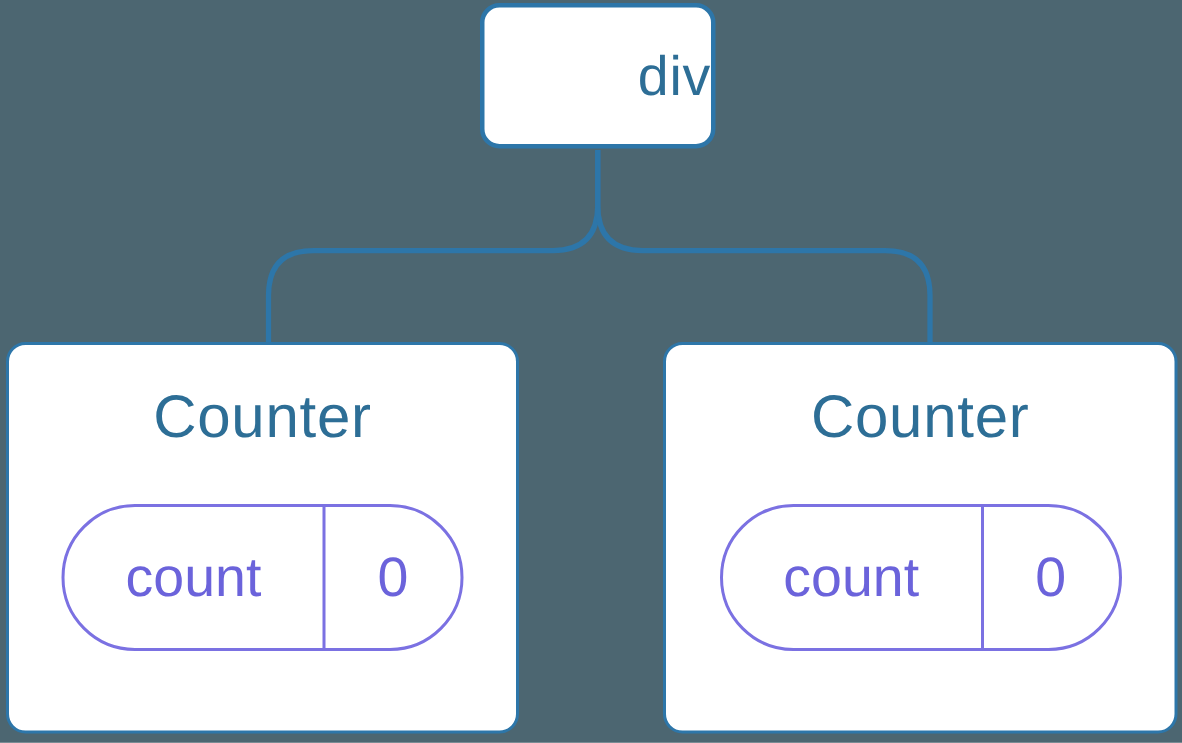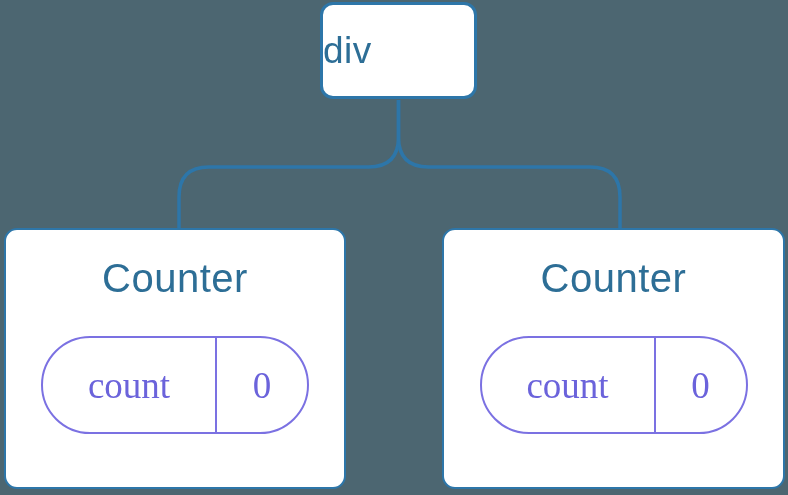--- a/index.html
+++ b/index.html
@@ -38,21 +38,21 @@
     left: 320px;
     top: 2px;
     width: 157px;
     height: 97px;
     box-sizing: border-box;
     background: var(--card-bg);
     border: 3px solid var(--line-blue);
     border-radius: 13px;
     display: flex;
     align-items: center;
-    justify-content: flex-start;
+    justify-content: flex-end;
   }
   .root-label {
     color: var(--text-blue);
     font-size: 37px;
     font-weight: 500;
     letter-spacing: 0.5px;
   }
   .card {
     position: absolute;
     top: 228px;
@@ -96,21 +96,20 @@
     flex: 1;
     border-left: 2px solid var(--state-border);
     display: flex;
     align-items: center;
     justify-content: center;
   }
   .pill-text {
     color: var(--state-purple);
     font-size: 37px;
     font-weight: 400;
-    font-family: Liberation Serif, serif;
   }
 </style>
 </head>
 <body>
 
 <div class="stage">
 
   <svg class="connector" width="788" height="495" viewBox="0 0 788 495">
     <path d="M398.5 100 L398.5 137 Q398.5 167 368.5 167 L209 167 Q179 167 179 197 L179 229"></path>
     <path d="M398.5 100 L398.5 137 Q398.5 167 428.5 167 L590 167 Q620 167 620 197 L620 229"></path>

